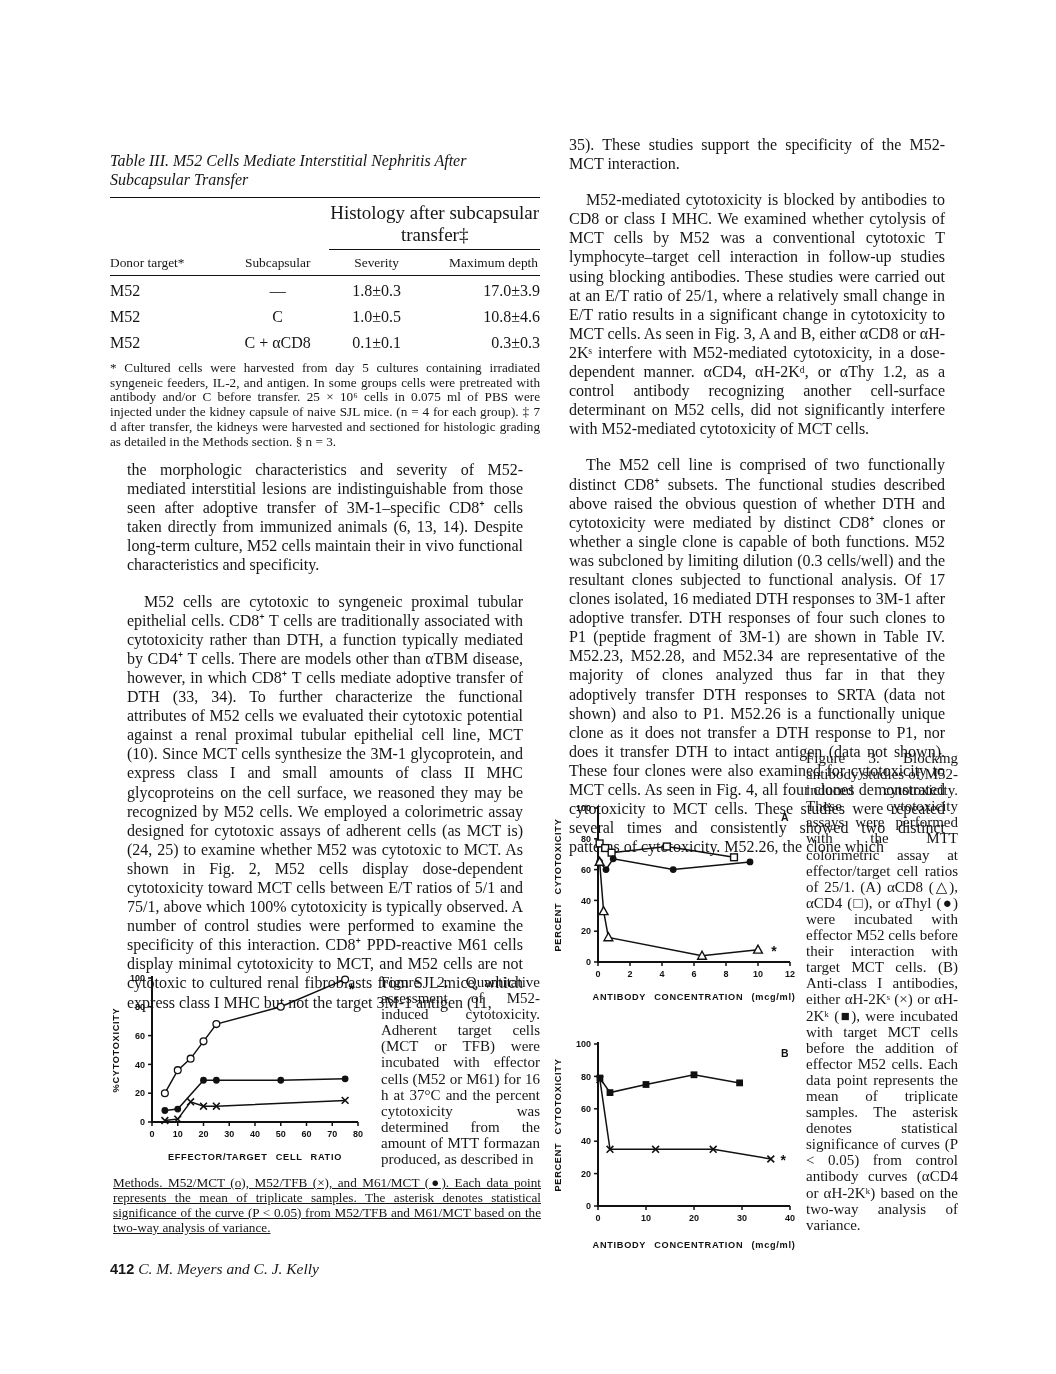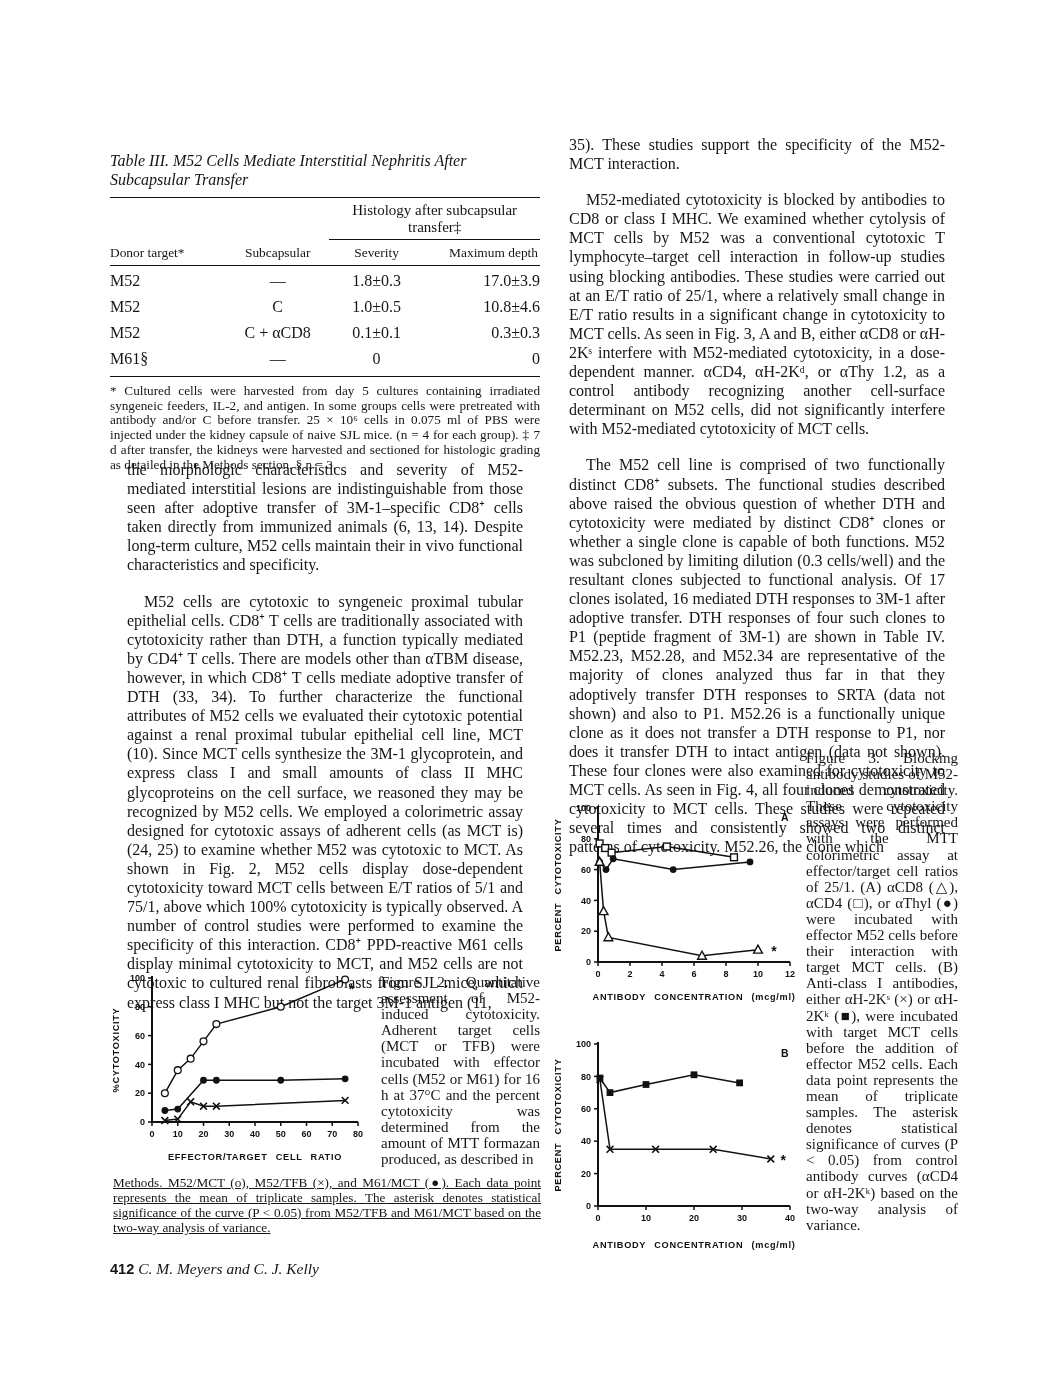--- a/index.html
+++ b/index.html
@@ -13,21 +13,21 @@
   .para{margin:17px;}
   .indent{text-indent:17px;}
   .lead{}
   .caption{font-size:15px;line-height:16.1px;text-align:justify;}
   .caption-wide{font-size:13.2px;line-height:14.9px;text-align:justify;}
   .footnote{font-size:13.2px;line-height:14.7px;text-align:justify;}
   .tbl-title{font-style:italic;font-size:16px;line-height:19px;}
   table.tbl{width:430px;border-collapse:collapse;margin-top:8px;}
   table.tbl td{padding:0;vertical-align:bottom;}
   .rule-top td{border-top:1.6px solid #111;}
-  .group-hd{font-size:15px;text-align:center;border-bottom:1px solid #111;padding:4px 0 3px 0 !important;}
+  .group-hd{font-size:19px;text-align:center;border-bottom:1px solid #111;padding:4px 0 3px 0 !important;}
   .hd{font-size:13.4px;padding:5px 0 4px 0 !important;border-bottom:1px solid #111;}
   .data-row td{font-size:16px;padding:6px 0 2px 0 !important;}
   .last-row td{border-bottom:1px solid #111;padding-bottom:8px !important;}
   .c-donor{padding-left:16px !important;text-align:left;}
   .c-pre{text-align:center;}
   .c-sev{text-align:center;}
   .c-max{text-align:right;padding-right:4px !important;}
   .hd-donor{text-align:left;}
   .hd-max{text-align:right;padding-right:2px !important;}
   .footer-num{font-family:"Liberation Sans", sans-serif;font-weight:bold;font-size:14.5px;}
@@ -65,26 +65,20 @@
         <td class="c-donor">M52</td>
         <td class="c-pre">C</td>
         <td class="c-sev">1.0±0.5</td>
         <td class="c-max">10.8±4.6</td>
       </tr>
       <tr class="data-row">
         <td class="c-donor">M52</td>
         <td class="c-pre">C + αCD8</td>
         <td class="c-sev">0.1±0.1</td>
         <td class="c-max">0.3±0.3</td>
-      </tr>
-      <tr class="data-row last-row">
-        <td class="c-donor">M61§</td>
-        <td class="c-pre">—</td>
-        <td class="c-sev">0</td>
-        <td class="c-max">0</td>
       </tr>
     </tbody>
   </table>
   <div class="footnote" style="margin-top:7px;">* Cultured cells were harvested from day 5 cultures containing irradiated syngeneic feeders, IL-2, and antigen. In some groups cells were pretreated with antibody and/or C before transfer. 25 × 10⁶ cells in 0.075 ml of PBS were injected under the kidney capsule of naive SJL mice. (n = 4 for each group). ‡ 7 d after transfer, the kidneys were harvested and sectioned for histologic grading as detailed in the Methods section. § n = 3.</div>
 </div>
 
 <div class="abs body-text" style="left:110px;top:443px;width:430px;">
   <p class="para">the morphologic characteristics and severity of M52-mediated interstitial lesions are indistinguishable from those seen after adoptive transfer of 3M-1–specific CD8⁺ cells taken directly from immunized animals (6, 13, 14). Despite long-term culture, M52 cells maintain their in vivo functional characteristics and specificity.</p>
   <p class="para indent"><span class="lead">M52 cells are cytotoxic to syngeneic proximal tubular epithelial cells.</span><span> CD8⁺ T cells are traditionally associated with cytotoxicity rather than DTH, a function typically mediated by CD4⁺ T cells. There are models other than αTBM disease, however, in which CD8⁺ T cells mediate adoptive transfer of DTH (33, 34). To further characterize the functional attributes of M52 cells we evaluated their cytotoxic potential against a renal proximal tubular epithelial cell line, MCT (10). Since MCT cells synthesize the 3M-1 glycoprotein, and express class I and small amounts of class II MHC glycoproteins on the cell surface, we reasoned they may be recognized by M52 cells. We employed a colorimetric assay designed for cytotoxic assays of adherent cells (as MCT is) (24, 25) to examine whether M52 was cytotoxic to MCT. As shown in Fig. 2, M52 cells display dose-dependent cytotoxicity toward MCT cells between E/T ratios of 5/1 and 75/1, above which 100% cytotoxicity is typically observed. A number of control studies were performed to examine the specificity of this interaction. CD8⁺ PPD-reactive M61 cells display minimal cytotoxicity to MCT, and M52 cells are not cytotoxic to cultured renal fibroblasts from SJL mice, which express class I MHC but not the target 3M-1 antigen (11,</span></p>
 </div>

